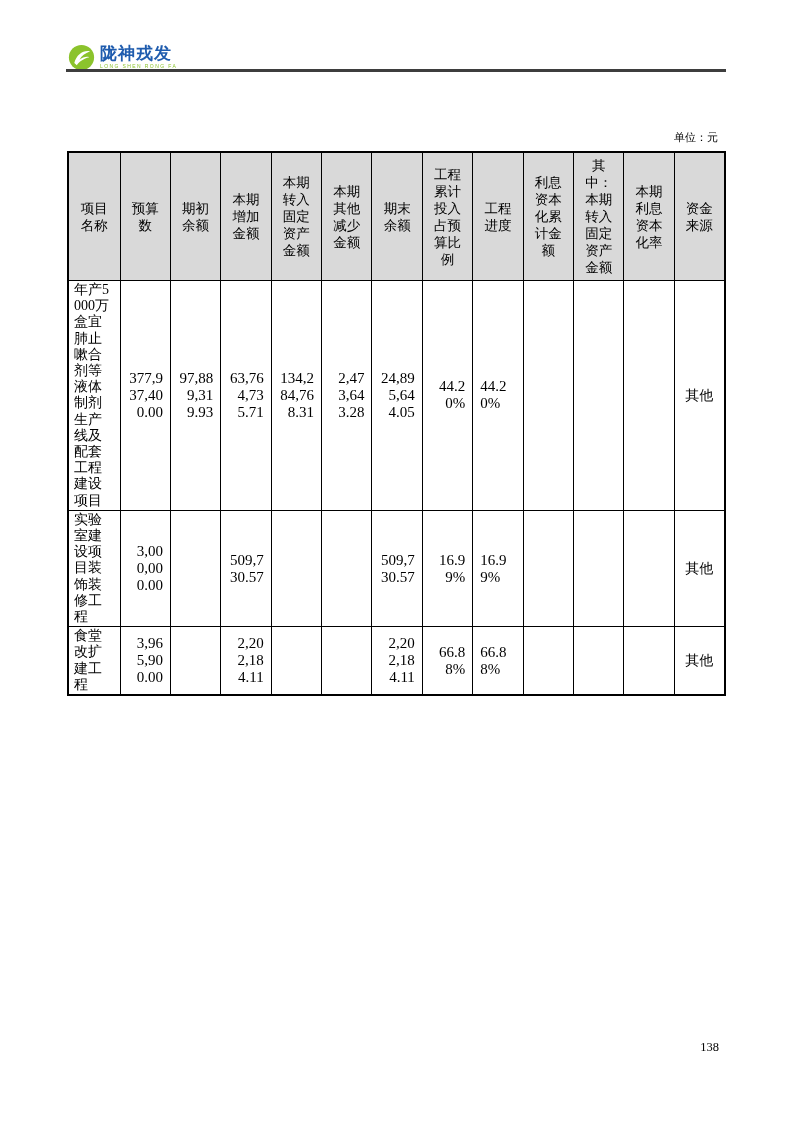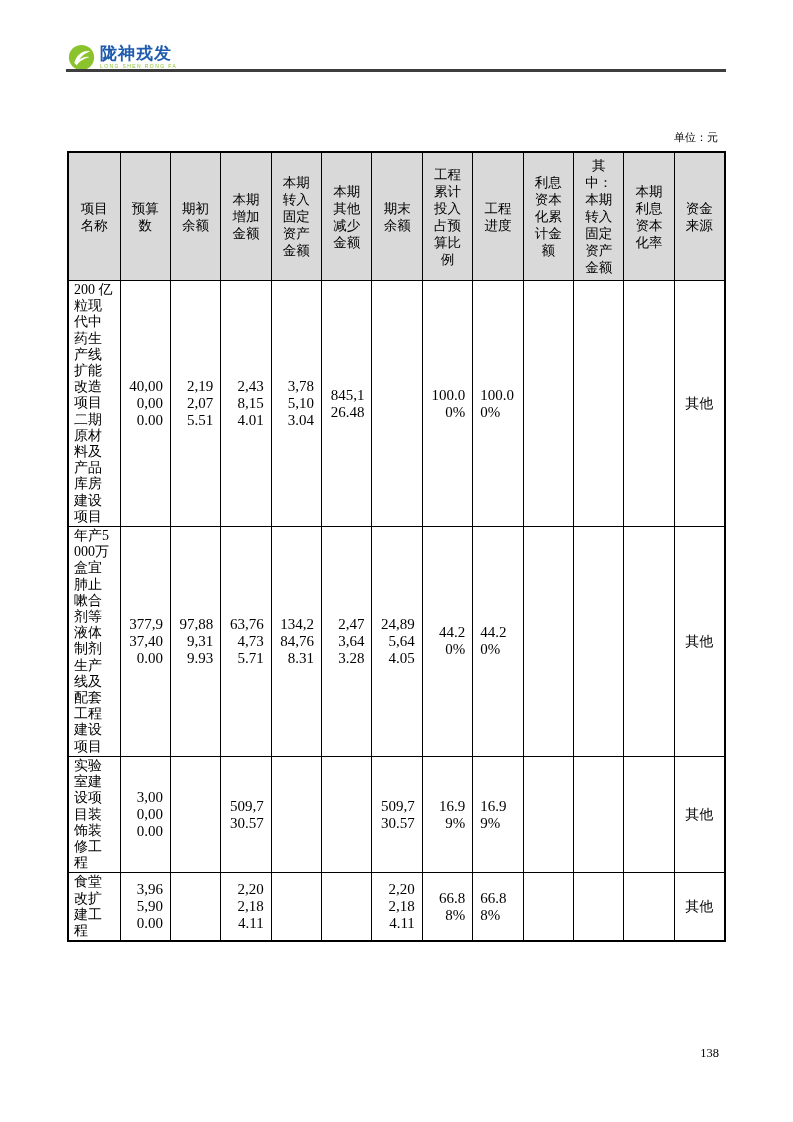--- a/index.html
+++ b/index.html
@@ -48,21 +48,21 @@
     background: #d9d9d9; font-weight: normal;
     font-size: 13.5px; line-height: 17px; padding: 4px 6px;
     text-align: center; word-break: break-all;
   }
   .projects td { font-size: 15px; line-height: 17px; padding: 2px 7px; word-break: break-all; }
   .projects td.name { font-size: 14px; line-height: 16.2px; padding: 1px 5px; text-align: left; }
   .projects td.num { text-align: right; }
   .projects td.numl { text-align: left; }
   .projects td.src { text-align: center; font-size: 14px; padding: 2px 2px; }
 
-  .page-number { position: absolute; right: 74px; top: 1040px; font-size: 12.5px; margin-top: 6px; }
+  .page-number { position: absolute; right: 74px; top: 1040px; font-size: 12.5px; }
 </style>
 </head>
 <body>
 
 <div class="page">
 
   <div class="brand">
     <span class="brand-mark">
       <svg width="27" height="27" viewBox="0 0 30 30">
         <circle cx="15" cy="15" r="14" fill="#8bc32c"></circle>
@@ -108,35 +108,20 @@
         <th>工程累计投入占预算比例</th>
         <th>工程进度</th>
         <th>利息资本化累计金额</th>
         <th>其中：本期转入固定资产金额</th>
         <th>本期利息资本化率</th>
         <th>资金来源</th>
       </tr>
     </thead>
     <tbody>
       <tr>
-        <td class="name">200 亿粒现代中药生产线扩能改造项目二期原材料及产品库房建设项目</td>
-        <td class="num">40,000,000.00</td>
-        <td class="num">2,192,075.51</td>
-        <td class="num">2,438,154.01</td>
-        <td class="num">3,785,103.04</td>
-        <td class="num">845,126.48</td>
-        <td class="num"></td>
-        <td class="num">100.00%</td>
-        <td class="numl">100.00%</td>
-        <td class="num"></td>
-        <td class="num"></td>
-        <td class="num"></td>
-        <td class="src">其他</td>
-      </tr>
-      <tr>
         <td class="name">年产5000万盒宜肺止嗽合剂等液体制剂生产线及配套工程建设项目</td>
         <td class="num">377,937,400.00</td>
         <td class="num">97,889,319.93</td>
         <td class="num">63,764,735.71</td>
         <td class="num">134,284,768.31</td>
         <td class="num">2,473,643.28</td>
         <td class="num">24,895,644.05</td>
         <td class="num">44.20%</td>
         <td class="numl">44.20%</td>
         <td class="num"></td>

